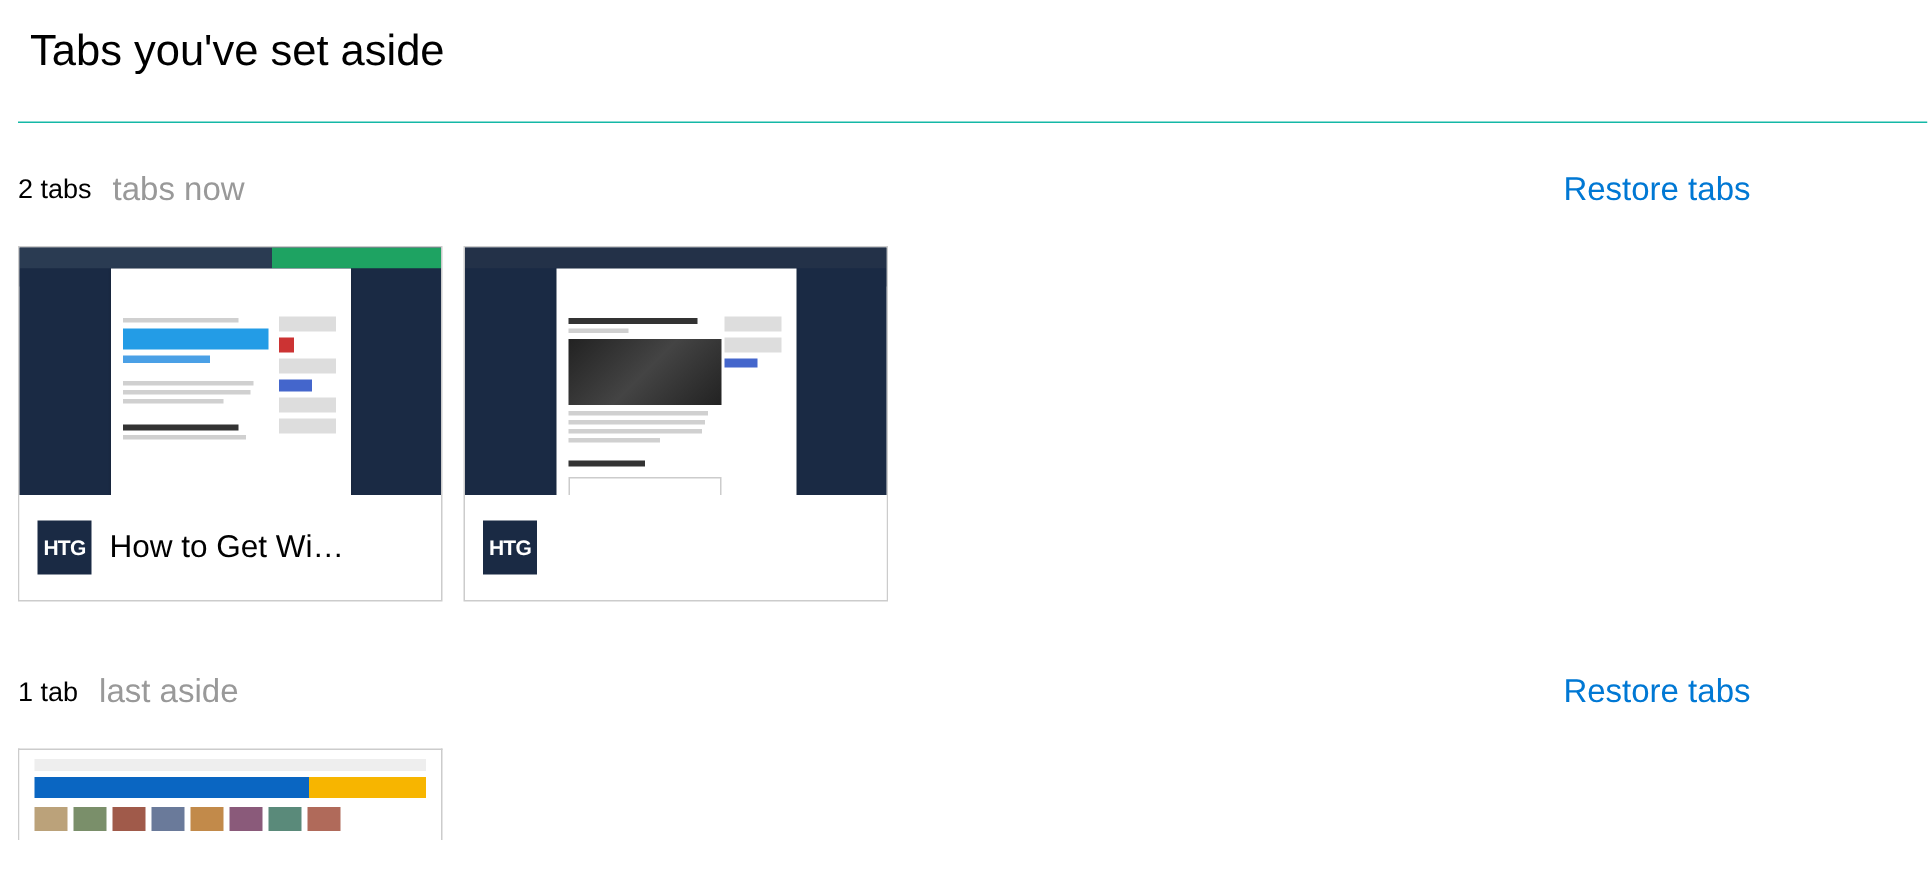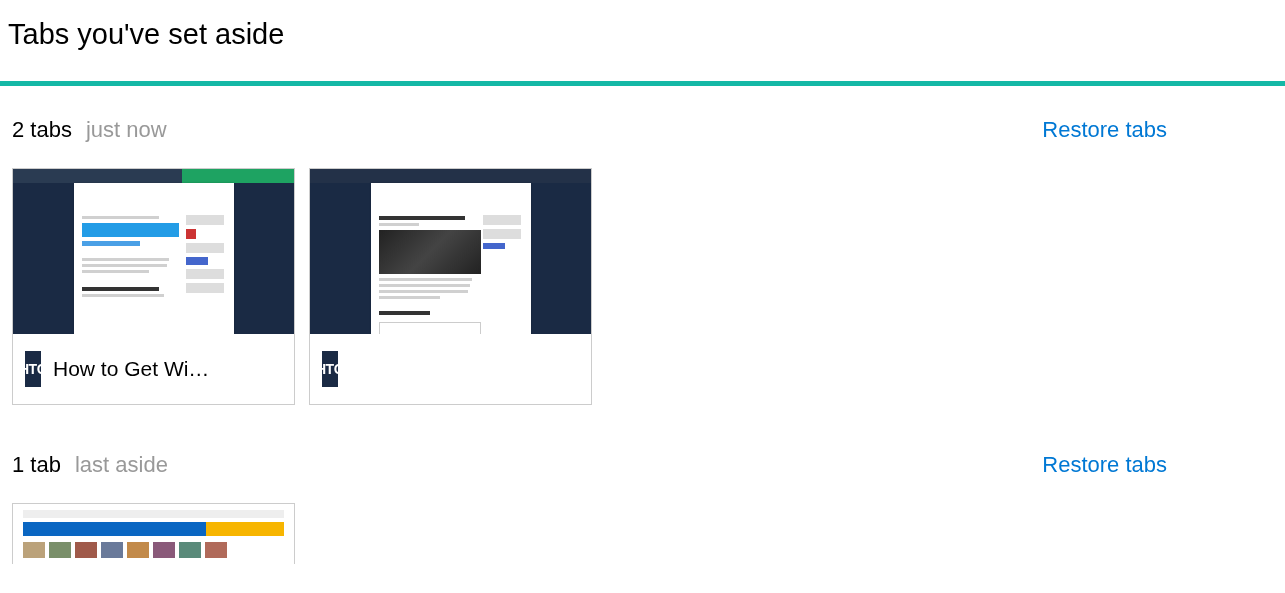--- a/index.html
+++ b/index.html
@@ -6,37 +6,38 @@
     body {
       font-family: "Segoe UI", Tahoma, sans-serif;
       background: #ffffff;
       width: 1285px;
       height: 593px;
       overflow: hidden;
       color: #000;
     }
     .header {
       padding: 18px 8px 30px 8px;
-      border-bottom: 5px solid #14b8a6;
+      border-bottom: 1px solid #14b8a6;
+      margin-left: 12px;
     }
     .header h1 {
       font-size: 29px;
       font-weight: 400;
       color: #000;
     }
     .group {
       padding: 12px 12px 0 12px;
     }
     .group-header {
       display: flex;
       align-items: center;
       padding: 12px 0 18px 0;
     }
     .group-title {
-      font-size: 22px;
+      font-size: 18px;
       font-weight: 400;
       color: #000;
     }
     .group-time {
       font-size: 22px;
       font-weight: 400;
       color: #999;
       margin-left: 14px;
       flex: 1;
     }
@@ -119,21 +120,21 @@
     }
 
     .tab-caption {
       display: flex;
       align-items: center;
       height: 70px;
       padding: 0 12px;
       background: #fff;
     }
     .favicon {
-      width: 16px;
+      width: 36px;
       height: 36px;
       background: #1a2a44;
       color: #fff;
       font-size: 14px;
       font-weight: 600;
       display: flex;
       align-items: center;
       justify-content: center;
       margin-right: 12px;
       flex-shrink: 0;
@@ -175,21 +176,21 @@
 </head>
 <body>
 
 <div class="header">
   <h1>Tabs you've set aside</h1>
 </div>
 
 <div class="group">
   <div class="group-header">
     <span class="group-title">2 tabs</span>
-    <span class="group-time">just now</span>
+    <span class="group-time">tabs now</span>
     <span class="restore-link">Restore tabs</span>
     <div class="icon-btn">
       <span>
         <svg viewBox="0 0 24 24" fill="#333">
             <circle cx="4" cy="12" r="2"></circle>
             <circle cx="12" cy="12" r="2"></circle>
             <circle cx="20" cy="12" r="2"></circle>
           </svg>
       </span>
     </div>

